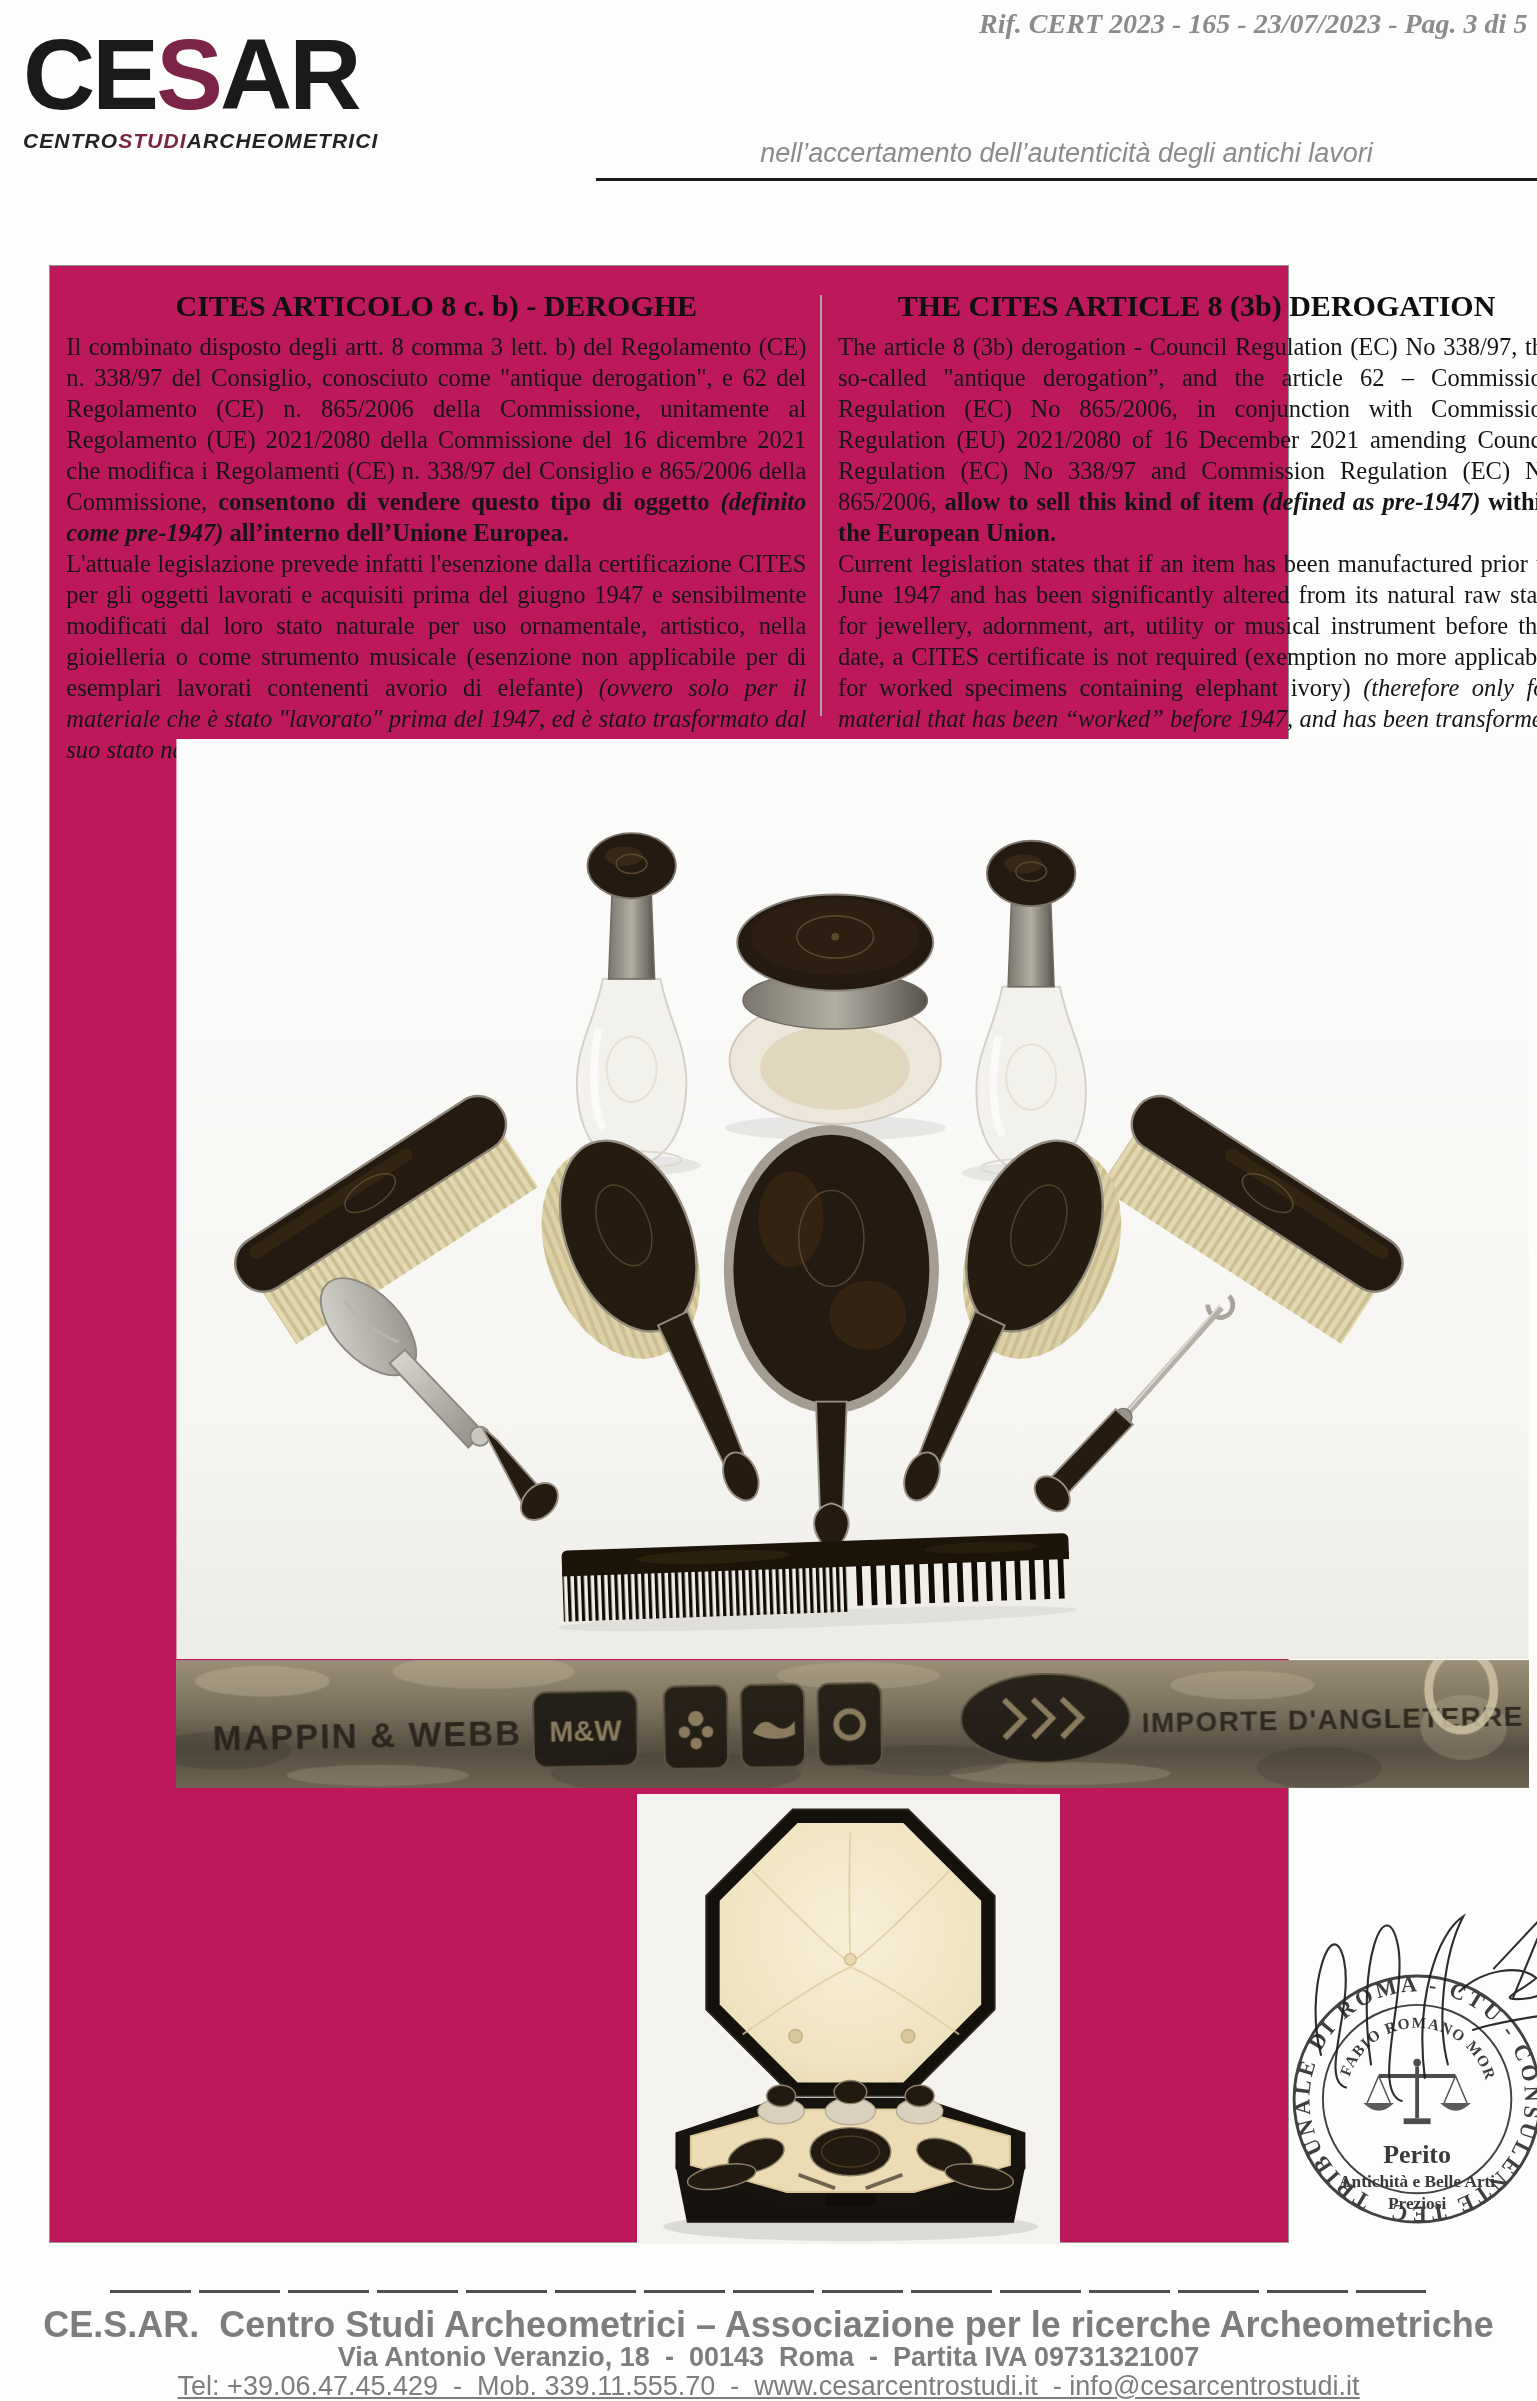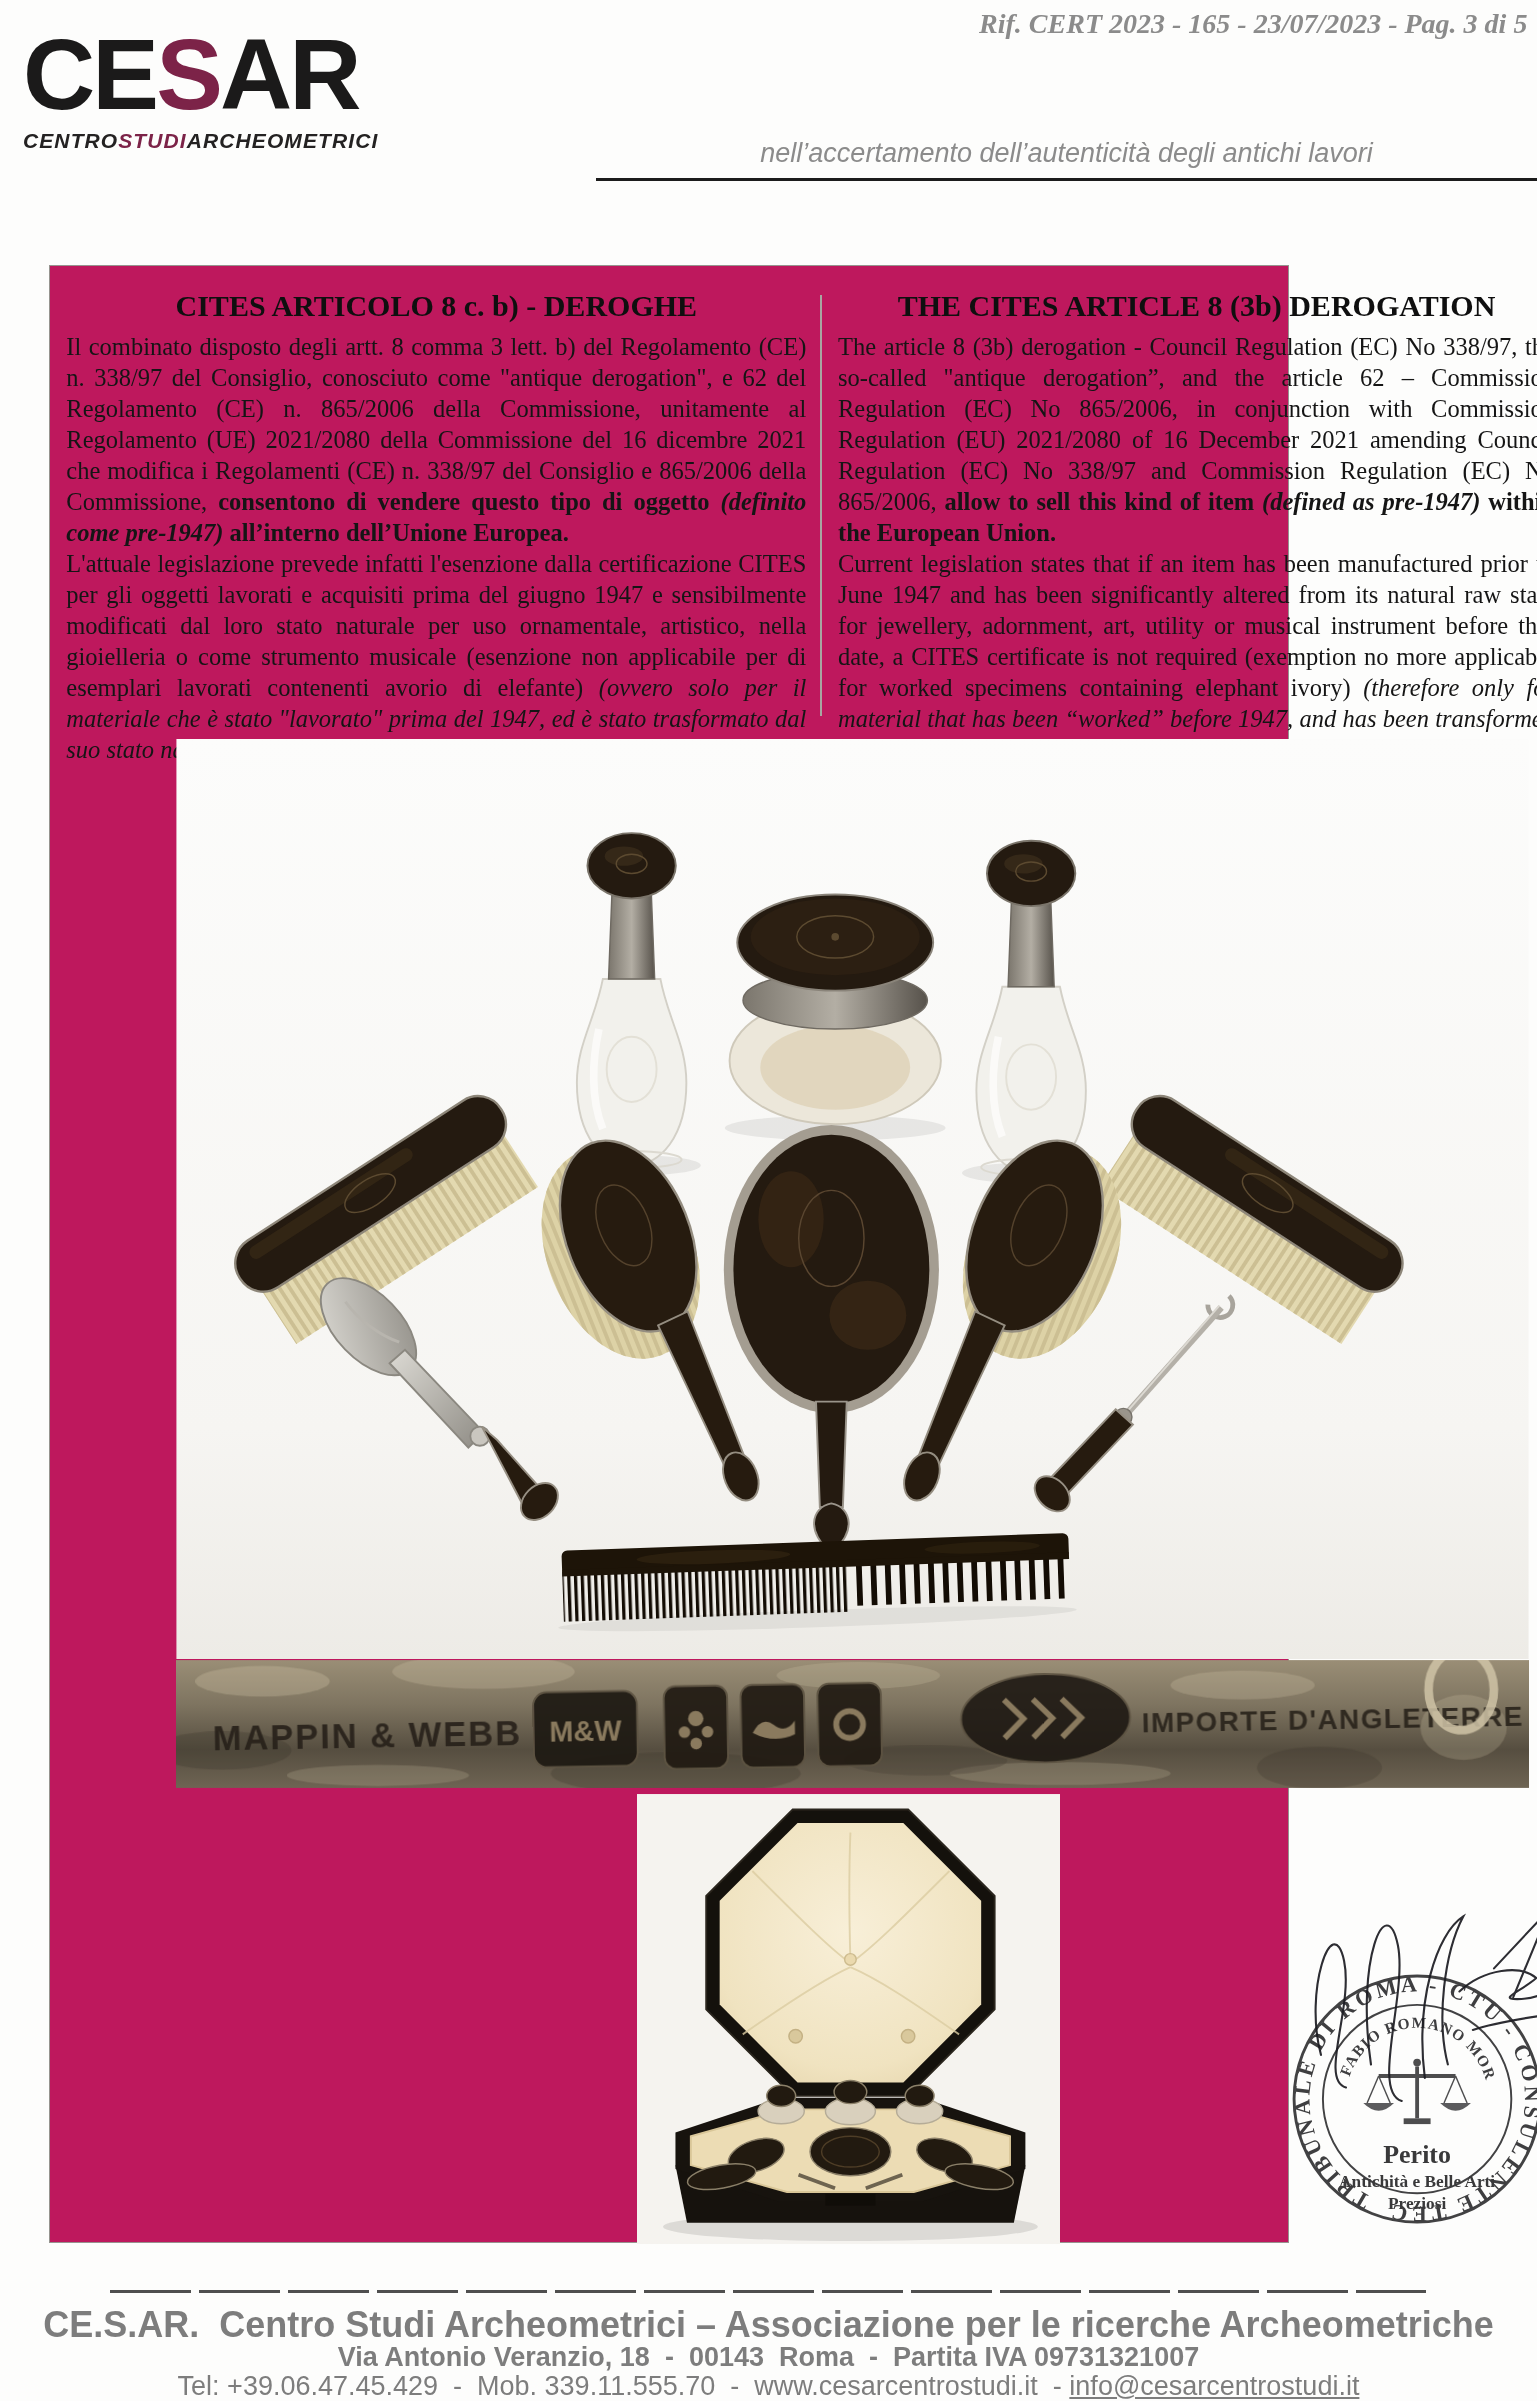--- a/index.html
+++ b/index.html
@@ -40,21 +40,21 @@
   .photo-case      { left:587px; top:1528px; width:423px;  height:450px; }
   .stamp-sig       { left:1221px; top:1610px; width:298px; height:377px; }
 
   
   .foot-rule { position:absolute; left:110px; top:2290px; width:1316px; height:2.9px;
                background:repeating-linear-gradient(90deg,#4f4f4f 0 81px, transparent 81px 89px); }
   .f-line { position:absolute; left:0; right:0; text-align:center; color:#7d7d7d;
             font-family:"Liberation Sans", sans-serif; white-space:pre-wrap; }
   .f1 { top:2304px; font-size:36px; font-weight:bold; }
   .f2 { top:2342px; font-size:27px;font-weight:bold; }
-  .f3 { top:2371px; font-size:27px; }
+  .f3 { top:2371px; font-size:27px;text-decoration:underline; }
   .email { color:#7d7d7d; text-decoration:underline; cursor:pointer; }
 </style>
 </head>
 <body>
 
 <div class="page">
 
   <div class="logo">
     <div class="logo-word"><span>CE</span><span class="accent" style="color: rgb(124, 35, 72);">S</span><span>AR</span></div>
     <div class="logo-sub"><span>CENTRO</span><span class="accent" style="color: rgb(124, 35, 72);">STUDI</span><span>ARCHEOMETRICI</span></div>

